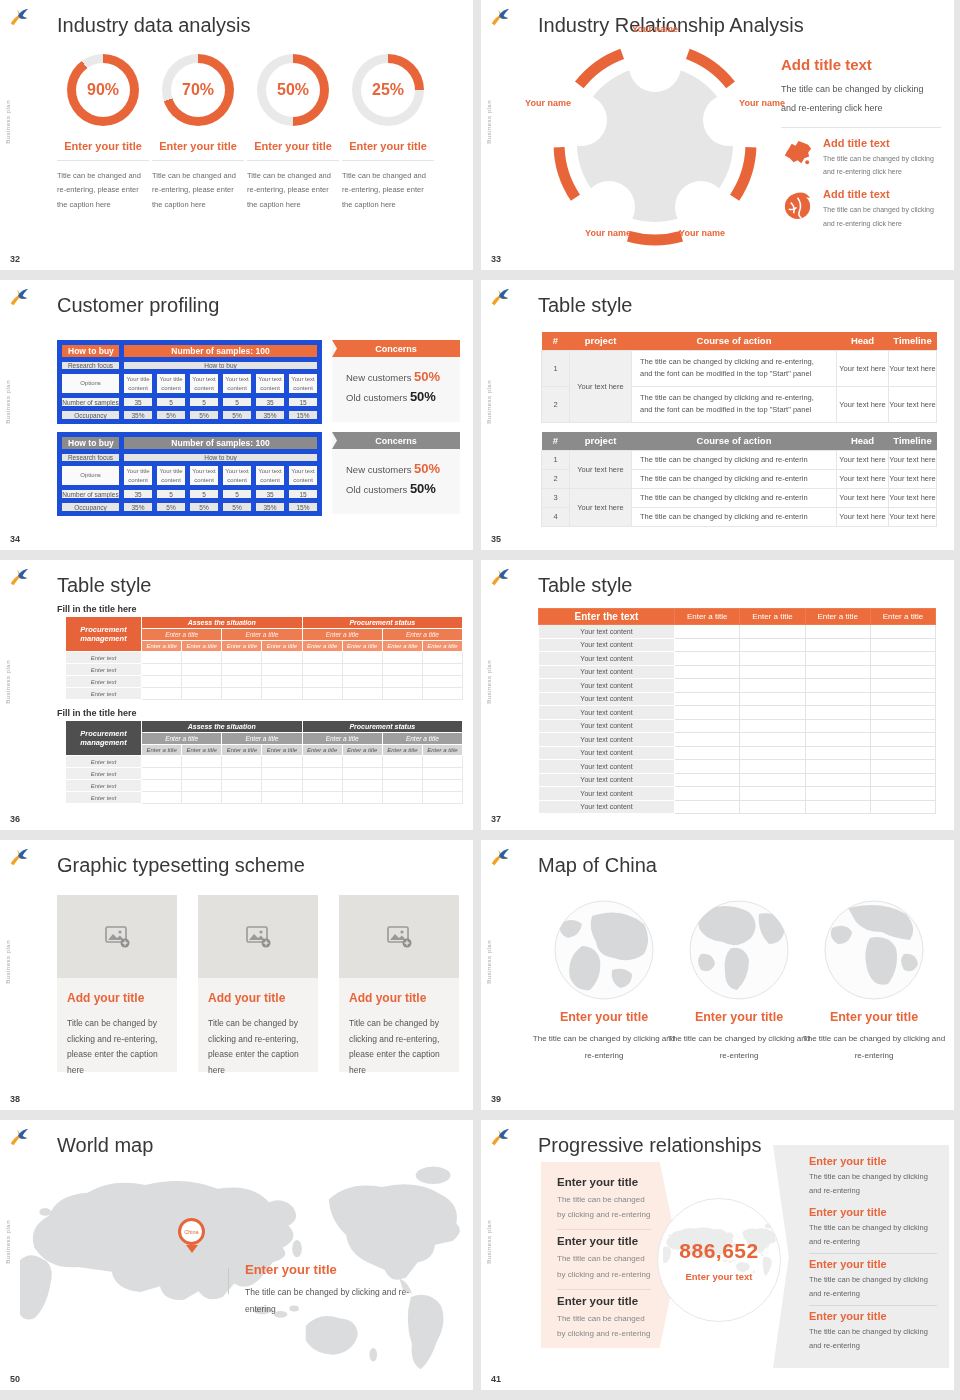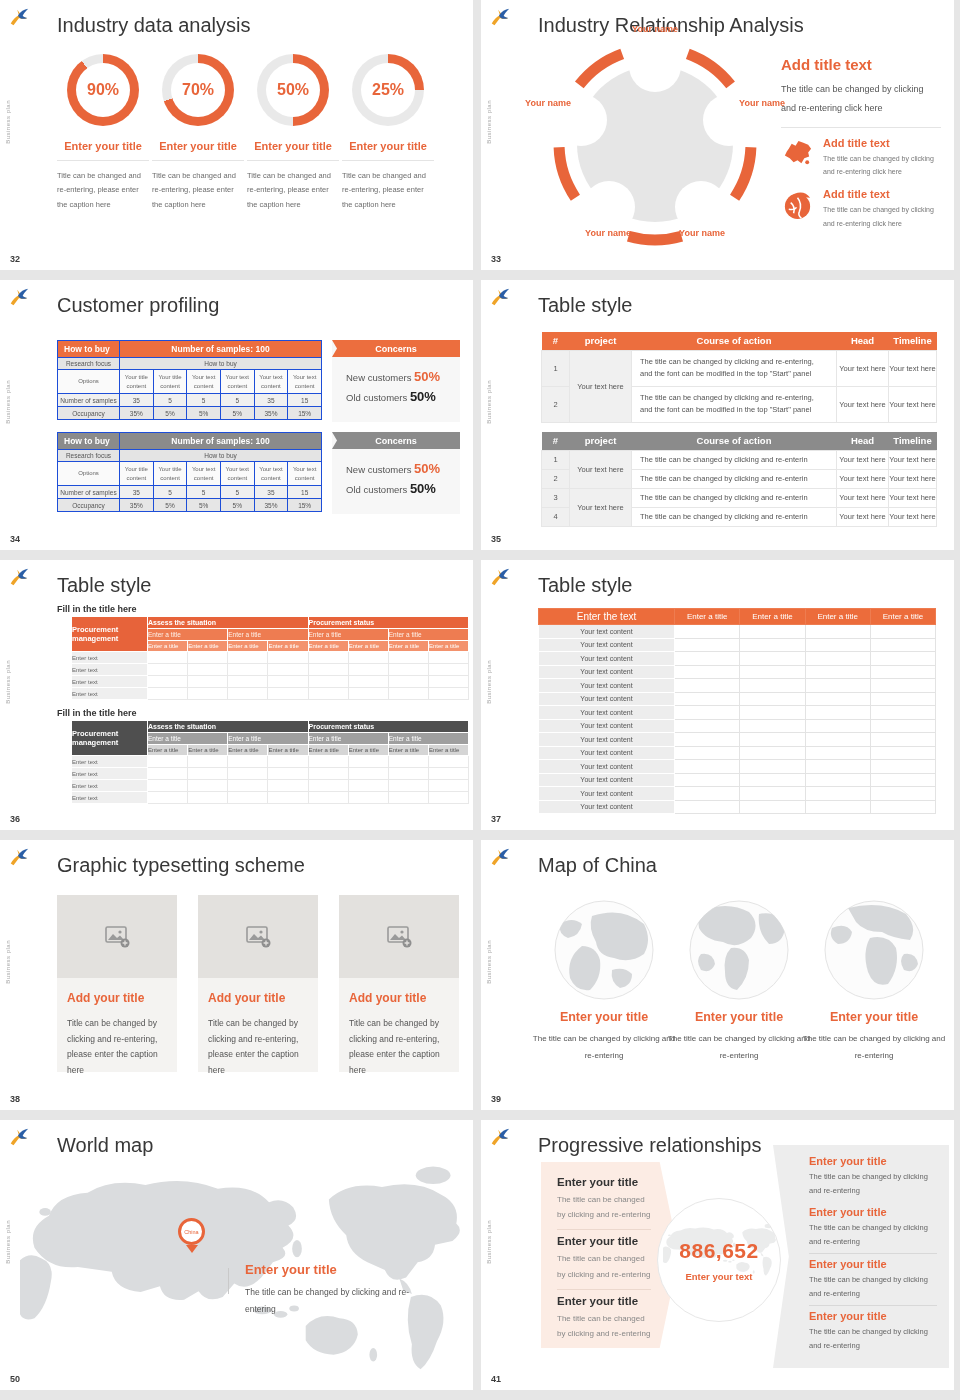--- a/index.html
+++ b/index.html
@@ -27,21 +27,21 @@
   .s33-panel{position:absolute;left:300px;top:56px;width:160px;}
   .s33-pt{font-size:15px;font-weight:bold;color:var(--accent);}
   .s33-pb{margin-top:7px;font-size:9px;line-height:2.1;color:#555;}
   .s33-items{margin-top:9px;border-top:1px solid #e4e4e4;padding-top:9px;}
   .s33-item{display:flex;gap:9px;margin-bottom:10px;}
   .s33-ic{width:33px;height:33px;flex:none;}
   .s33-it{font-size:11px;font-weight:bold;color:var(--accent);}
   .s33-ib{font-size:7px;line-height:1.9;color:#777;margin-top:3px;}
   
   .s34-tbl{position:absolute;left:57px;width:265px;border-collapse:collapse;table-layout:fixed;text-align:center;}
-  .s34-tbl td,.s34-tbl th{border:1px solid #1d4ed8;overflow:hidden;margin-left:41px;}
+  .s34-tbl td,.s34-tbl th{border:5px solid #1d4ed8;overflow:hidden;margin-left:41px;}
   .s34-h th{height:17px;color:#fff;font-size:8.5px;}
   .orange .s34-h th{background:#ec6e3e;}
   .gray .s34-h th{background:#8b8b8b;}
   .s34-h .cl{text-align:left;padding-left:6px;}
   .s34-r2 td{height:12px;background:#e4e4e4;font-size:6.5px;color:#555;}
   .s34-ro td{height:24px;background:#fafafa;font-size:6px;color:#666;line-height:1.4;}
   .s34-rs td{height:13px;background:#f0f0f0;font-size:6.5px;color:#555;}
   .s34-rc td{height:13px;background:#e6e6e6;font-size:6.5px;color:#555;}
   .s34-con{position:absolute;left:332px;width:128px;height:82px;background:#f7f7f7;}
   .s34-conh{height:17px;display:flex;align-items:center;justify-content:center;color:#fff;font-size:9px;font-weight:bold;clip-path:polygon(0 0,100% 0,100% 100%,0 100%,5px 50%);}
@@ -53,40 +53,40 @@
   
   .s35-t{position:absolute;left:60px;width:395px;border-collapse:collapse;table-layout:fixed;font-size:7.5px;color:#555;text-align:center;}
   .s35-t th{height:18px;color:#fff;font-size:9.5px;}
   .s35-o th{background:#ec6e3e;} .s35-g th{background:#8b8b8b;}
   .s35-t td{border:1px solid #e6e6e6;}
   .s35-t .shade{background:#f0f0f0;}
   .s35-t .act{text-align:left;padding:0 8px;line-height:1.55;}
   .s35-r1 td{height:36px;} .s35-r2 td{height:19px;}
   
   .s36-sec{position:absolute;left:57px;font-size:9px;font-weight:bold;color:#333;}
-  .s36-t{position:absolute;left:71px;width:398px;border-collapse:collapse;table-layout:fixed;text-align:left;overflow:hidden;}
+  .s36-t{position:absolute;left:65px;width:398px;border-collapse:collapse;table-layout:fixed;text-align:center;overflow:hidden;font-style:italic;}
   .s36-t th,.s36-t td{border:1px solid #fff;}
   .s36-t .corner{font-size:7.5px;color:#fff;}
   .s36-r1 th{height:12px;font-size:7px;color:#fff;}
   .s36-r2 th{height:12px;font-size:6.5px;color:#fff;font-weight:normal;}
   .s36-r3 th{height:11px;font-size:6px;font-weight:normal;}
   .s36-o .corner,.s36-o .s36-r1 th{background:#e7633a;}
   .s36-o .s36-r2 th{background:#ee7c51;color:#fdf1ea;}
   .s36-o .s36-r3 th{background:#f3926d;color:#fff;}
   .s36-g .corner{background:#6d6d6d;} .s36-g .s36-r1 th{background:#4f4f4f;}
   .s36-g .s36-r2 th{background:#9f9f9f;color:#fff;}
   .s36-g .s36-r3 th{background:#d5d5d5;color:#555;}
   .s36-t .rl{background:#efefef;font-size:6px;color:#666;height:12px;}
   .s36-t .bc{background:#fff;border:1px solid #e8e8e8;}
   .s36-t .gb{border-left:1px solid #cccccc;}
   
   .s37-note{position:absolute;right:18px;top:48px;font-size:8px;color:#444;}
   .s37-t{position:absolute;left:57px;top:48px;width:398px;border-collapse:collapse;table-layout:fixed;text-align:center;}
   .s37-t th{height:16px;background:#ec6c3b;color:#fff;font-size:8px;font-weight:normal;border:1px solid #ee7c50;}
-  .s37-t th.first{font-size:10px;font-weight:normal;}
+  .s37-t th.first{font-size:10px;font-weight:bold;}
   .s37-t td{height:13.5px;border:1px solid #e3e3e3;background:#fff;}
   .s37-t td.rl{background:#ededed;font-size:7px;color:#555;border-color:#fff;}
   
   .s38-card{position:absolute;top:55px;width:120px;height:177px;background:#f4f3f1;}
   .s38-img{height:83px;background:#e3e1de;display:flex;align-items:center;justify-content:center;}
   .s38-body{padding:13px 10px 0 10px;}
   .s38-t{font-size:12px;font-weight:bold;color:var(--accent);margin-bottom:6px;}
   .s38-b{font-size:8.5px;color:#555;line-height:1.85;margin-top:11px;}
   
   .s39-g{position:absolute;top:58px;width:104px;height:104px;}

